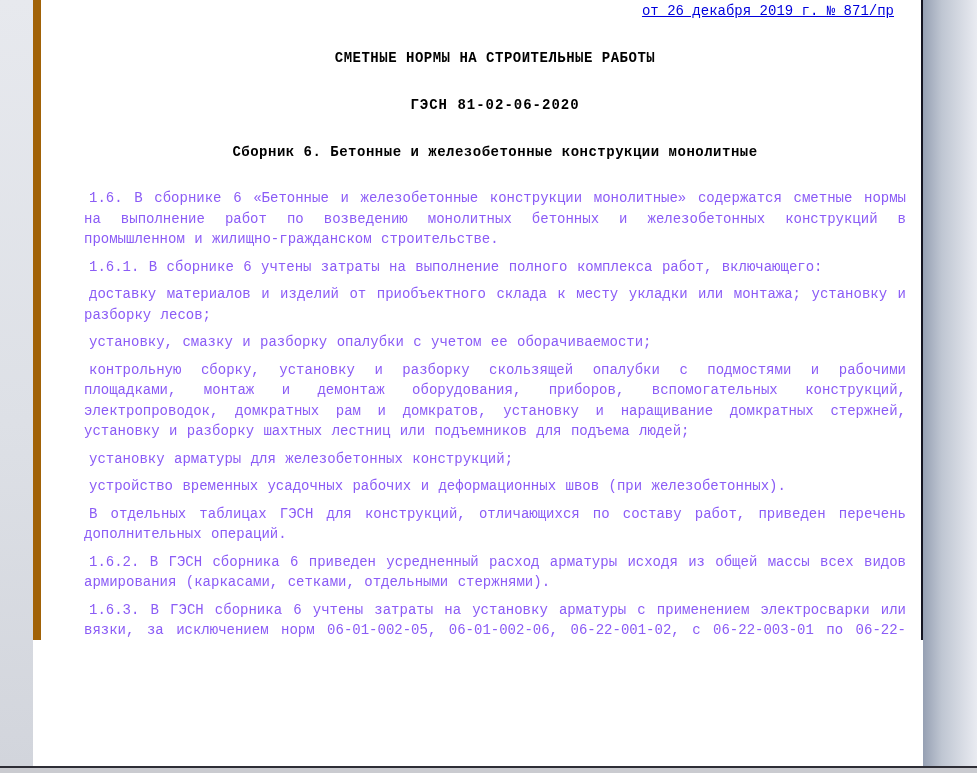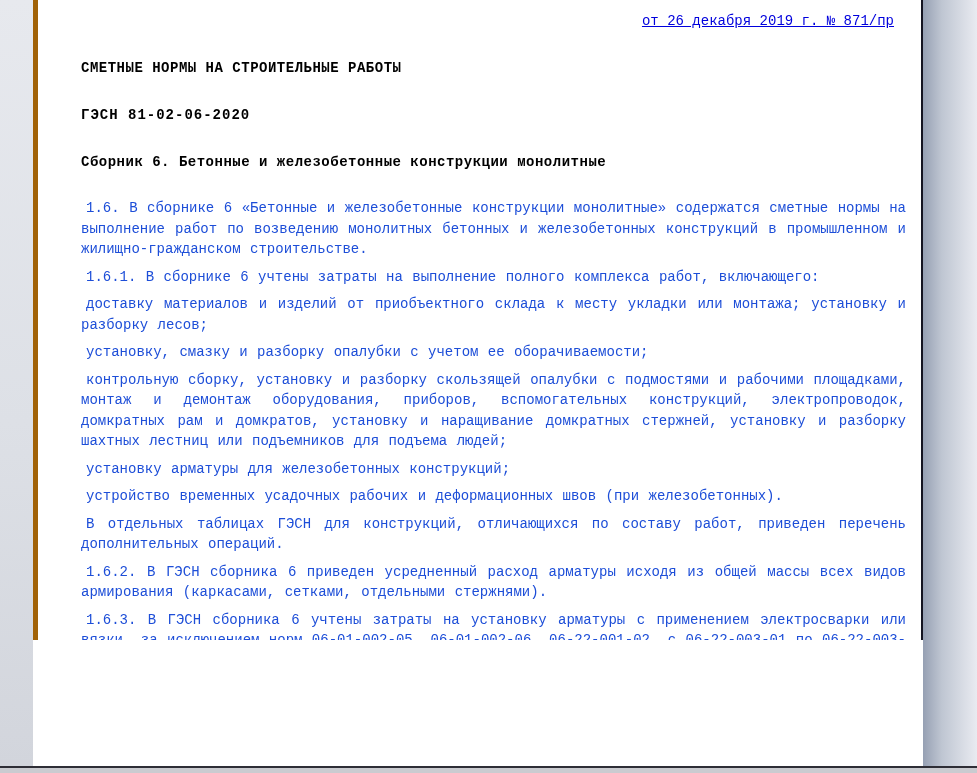--- a/index.html
+++ b/index.html
@@ -19,55 +19,55 @@
     background: linear-gradient(90deg, #96a0b3 0%, #bfc6d2 35%, #e9ebf1 100%);
   }
   .bottom-bar {
     position: absolute; left: 0; top: 766px; width: 977px; height: 7px;
     background: #cacbd0;
     border-top: 2px solid #2e2e36;
   }
   .page {
     position: absolute; left: 33px; top: 0; width: 890px; height: 640px;
     background: #ffffff;
-    border-left: 5px solid #a16207;
+    border-left: 8px solid #a16207;
     border-right: 2px solid #141421;
-    padding: 18px 15px 0 43px;
+    padding: 8px 15px 0 43px;
     overflow: hidden;
   }
   .link-row {
     margin-top: -7px;
     text-align: right;
     padding-right: 12px;
     line-height: 20px;
     font-size: 14px;
   }
   .doc-link {
     color: #0000dd;
     text-decoration: underline;
     cursor: pointer;
   }
   .h-center {
-    text-align: left;
+    text-align: center;
     font-size: 14px;
     line-height: 20px;
     color: #000000;
     font-weight: bold;
     letter-spacing: 0.5px;
   }
   .h-regular { font-weight: bold; letter-spacing: 1px; }
   .title-1 { margin-top: 27px; }
   .title-2 { margin-top: 27px; }
   .title-3 { margin-top: 27px; }
   .title-4 { margin-top: 27px; }
   .body-text { margin-top: 26px; }
   .body-text p {
     font-size: 14px;
     line-height: 20.5px;
-    color: #1d4ed8;
+    color: #8b5cf6;
     text-align: justify;
     text-indent: 5px;
     margin-bottom: 7px;
     word-spacing: 1px;
   }
 </style>
 </head>
 <body>
 
 <div class="left-strip"></div>

